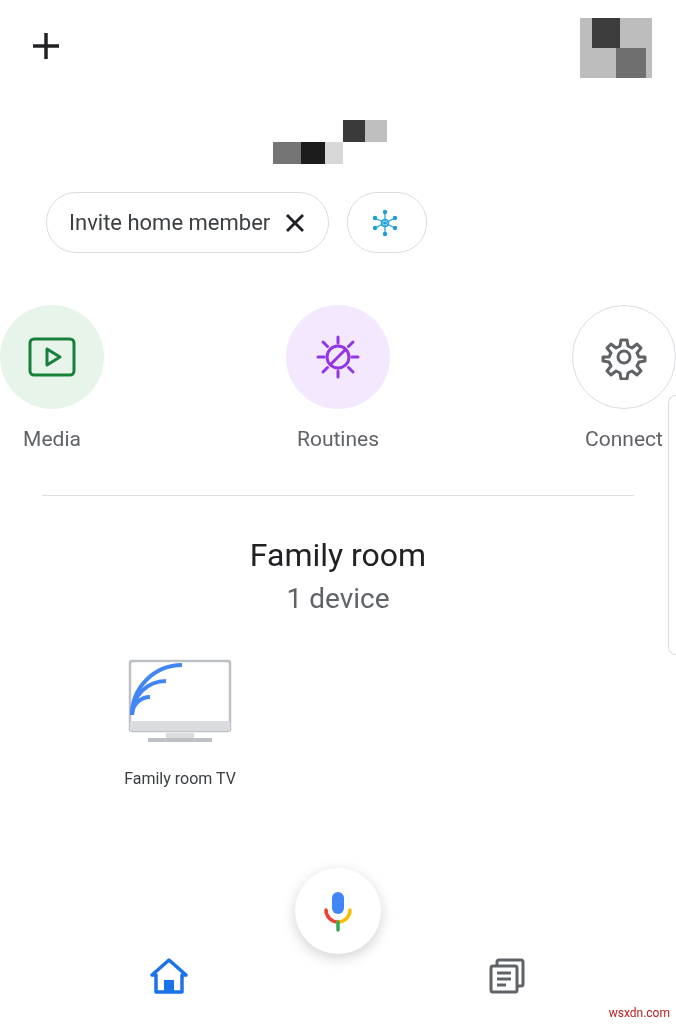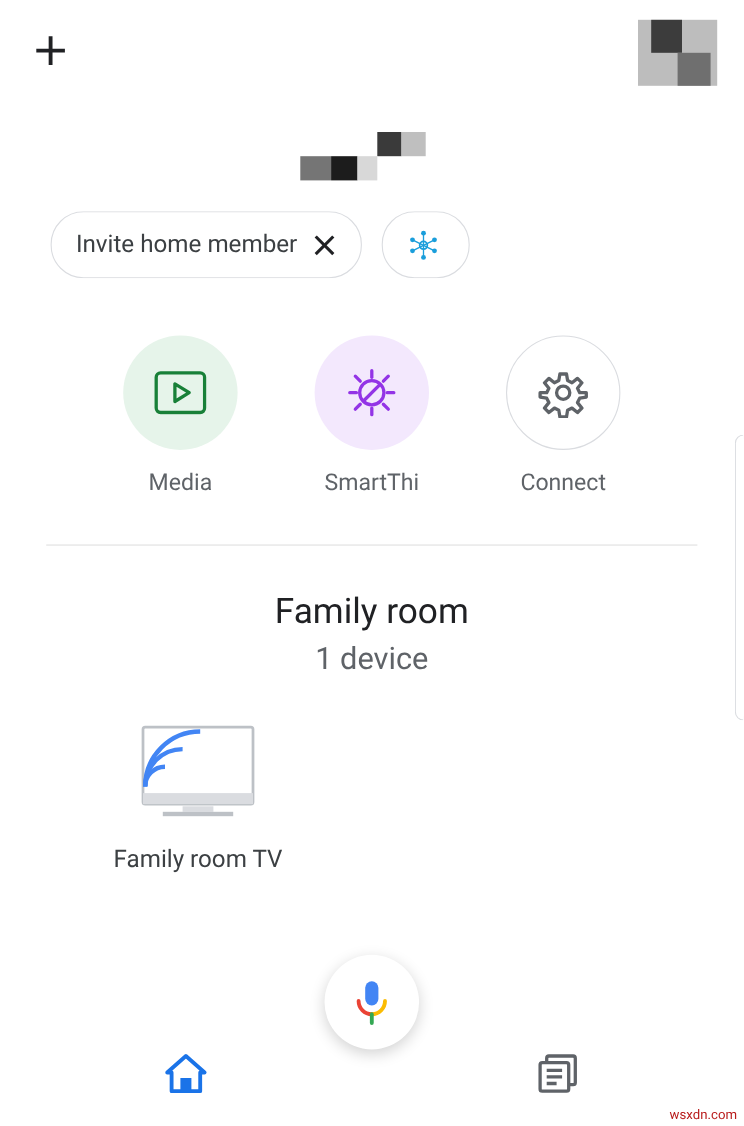--- a/index.html
+++ b/index.html
@@ -80,21 +80,21 @@
     gap: 14px;
   }
   .chip .close {
     width: 22px;
   }
   .chip .st-icon {
     margin-right: 4px;
   }
   .quick-row {
     display: flex;
-    justify-content: center;
+    justify-content: space-between;
     gap: 70px;
     margin: 52px 0 44px 0;
   }
   .qitem {
     display: flex;
     flex-direction: column;
     align-items: center;
     gap: 18px;
     cursor: pointer;
   }
@@ -140,21 +140,21 @@
     flex-direction: column;
     align-items: center;
     width: 200px;
     cursor: pointer;
   }
   .device-icon {
     width: 108px;
     margin-bottom: 18px;
   }
   .device-label {
-    font-size: 22px;
+    font-size: 16px;
     color: #3c4043;
     text-align: center;
   }
   .fab {
     position: absolute;
     left: 50%;
     transform: translateX(-50%);
     bottom: 70px;
     width: 86px;
     height: 86px;
@@ -264,21 +264,21 @@
         <line x1="26" y1="6" x2="26" y2="12" stroke="#9334e6" stroke-width="3" stroke-linecap="round"></line>
         <line x1="26" y1="40" x2="26" y2="46" stroke="#9334e6" stroke-width="3" stroke-linecap="round"></line>
         <line x1="6" y1="26" x2="12" y2="26" stroke="#9334e6" stroke-width="3" stroke-linecap="round"></line>
         <line x1="40" y1="26" x2="46" y2="26" stroke="#9334e6" stroke-width="3" stroke-linecap="round"></line>
         <line x1="11" y1="11" x2="15.5" y2="15.5" stroke="#9334e6" stroke-width="3" stroke-linecap="round"></line>
         <line x1="36.5" y1="36.5" x2="41" y2="41" stroke="#9334e6" stroke-width="3" stroke-linecap="round"></line>
         <line x1="11" y1="41" x2="15.5" y2="36.5" stroke="#9334e6" stroke-width="3" stroke-linecap="round"></line>
         <line x1="36.5" y1="15.5" x2="41" y2="11" stroke="#9334e6" stroke-width="3" stroke-linecap="round"></line>
       </svg>
     </div>
-    <div class="qlabel">SmartThi</div>
+    <div class="qlabel">Routines</div>
   </div>
   <div class="qitem">
     <div class="qcircle settings">
       <svg width="46" height="46" viewBox="0 0 46 46">
         <circle cx="23" cy="23" r="6" fill="none" stroke="#5f6368" stroke-width="3"></circle>
         <path d="M23 6 L26 6 L27 12 L31 14 L36 10 L40 14 L36 19 L38 23 L44 23 L44 27 L38 28 L36 32 L40 37 L36 41 L31 37 L27 39 L26 45 L20 45 L19 39 L15 37 L10 41 L6 37 L10 32 L8 28 L2 27 L2 23 L8 23 L10 19 L6 14 L10 10 L15 14 L19 12 L20 6 Z" fill="none" stroke="#5f6368" stroke-width="3" stroke-linejoin="round"></path>
       </svg>
     </div>
     <div class="qlabel">Connect</div>
   </div>

